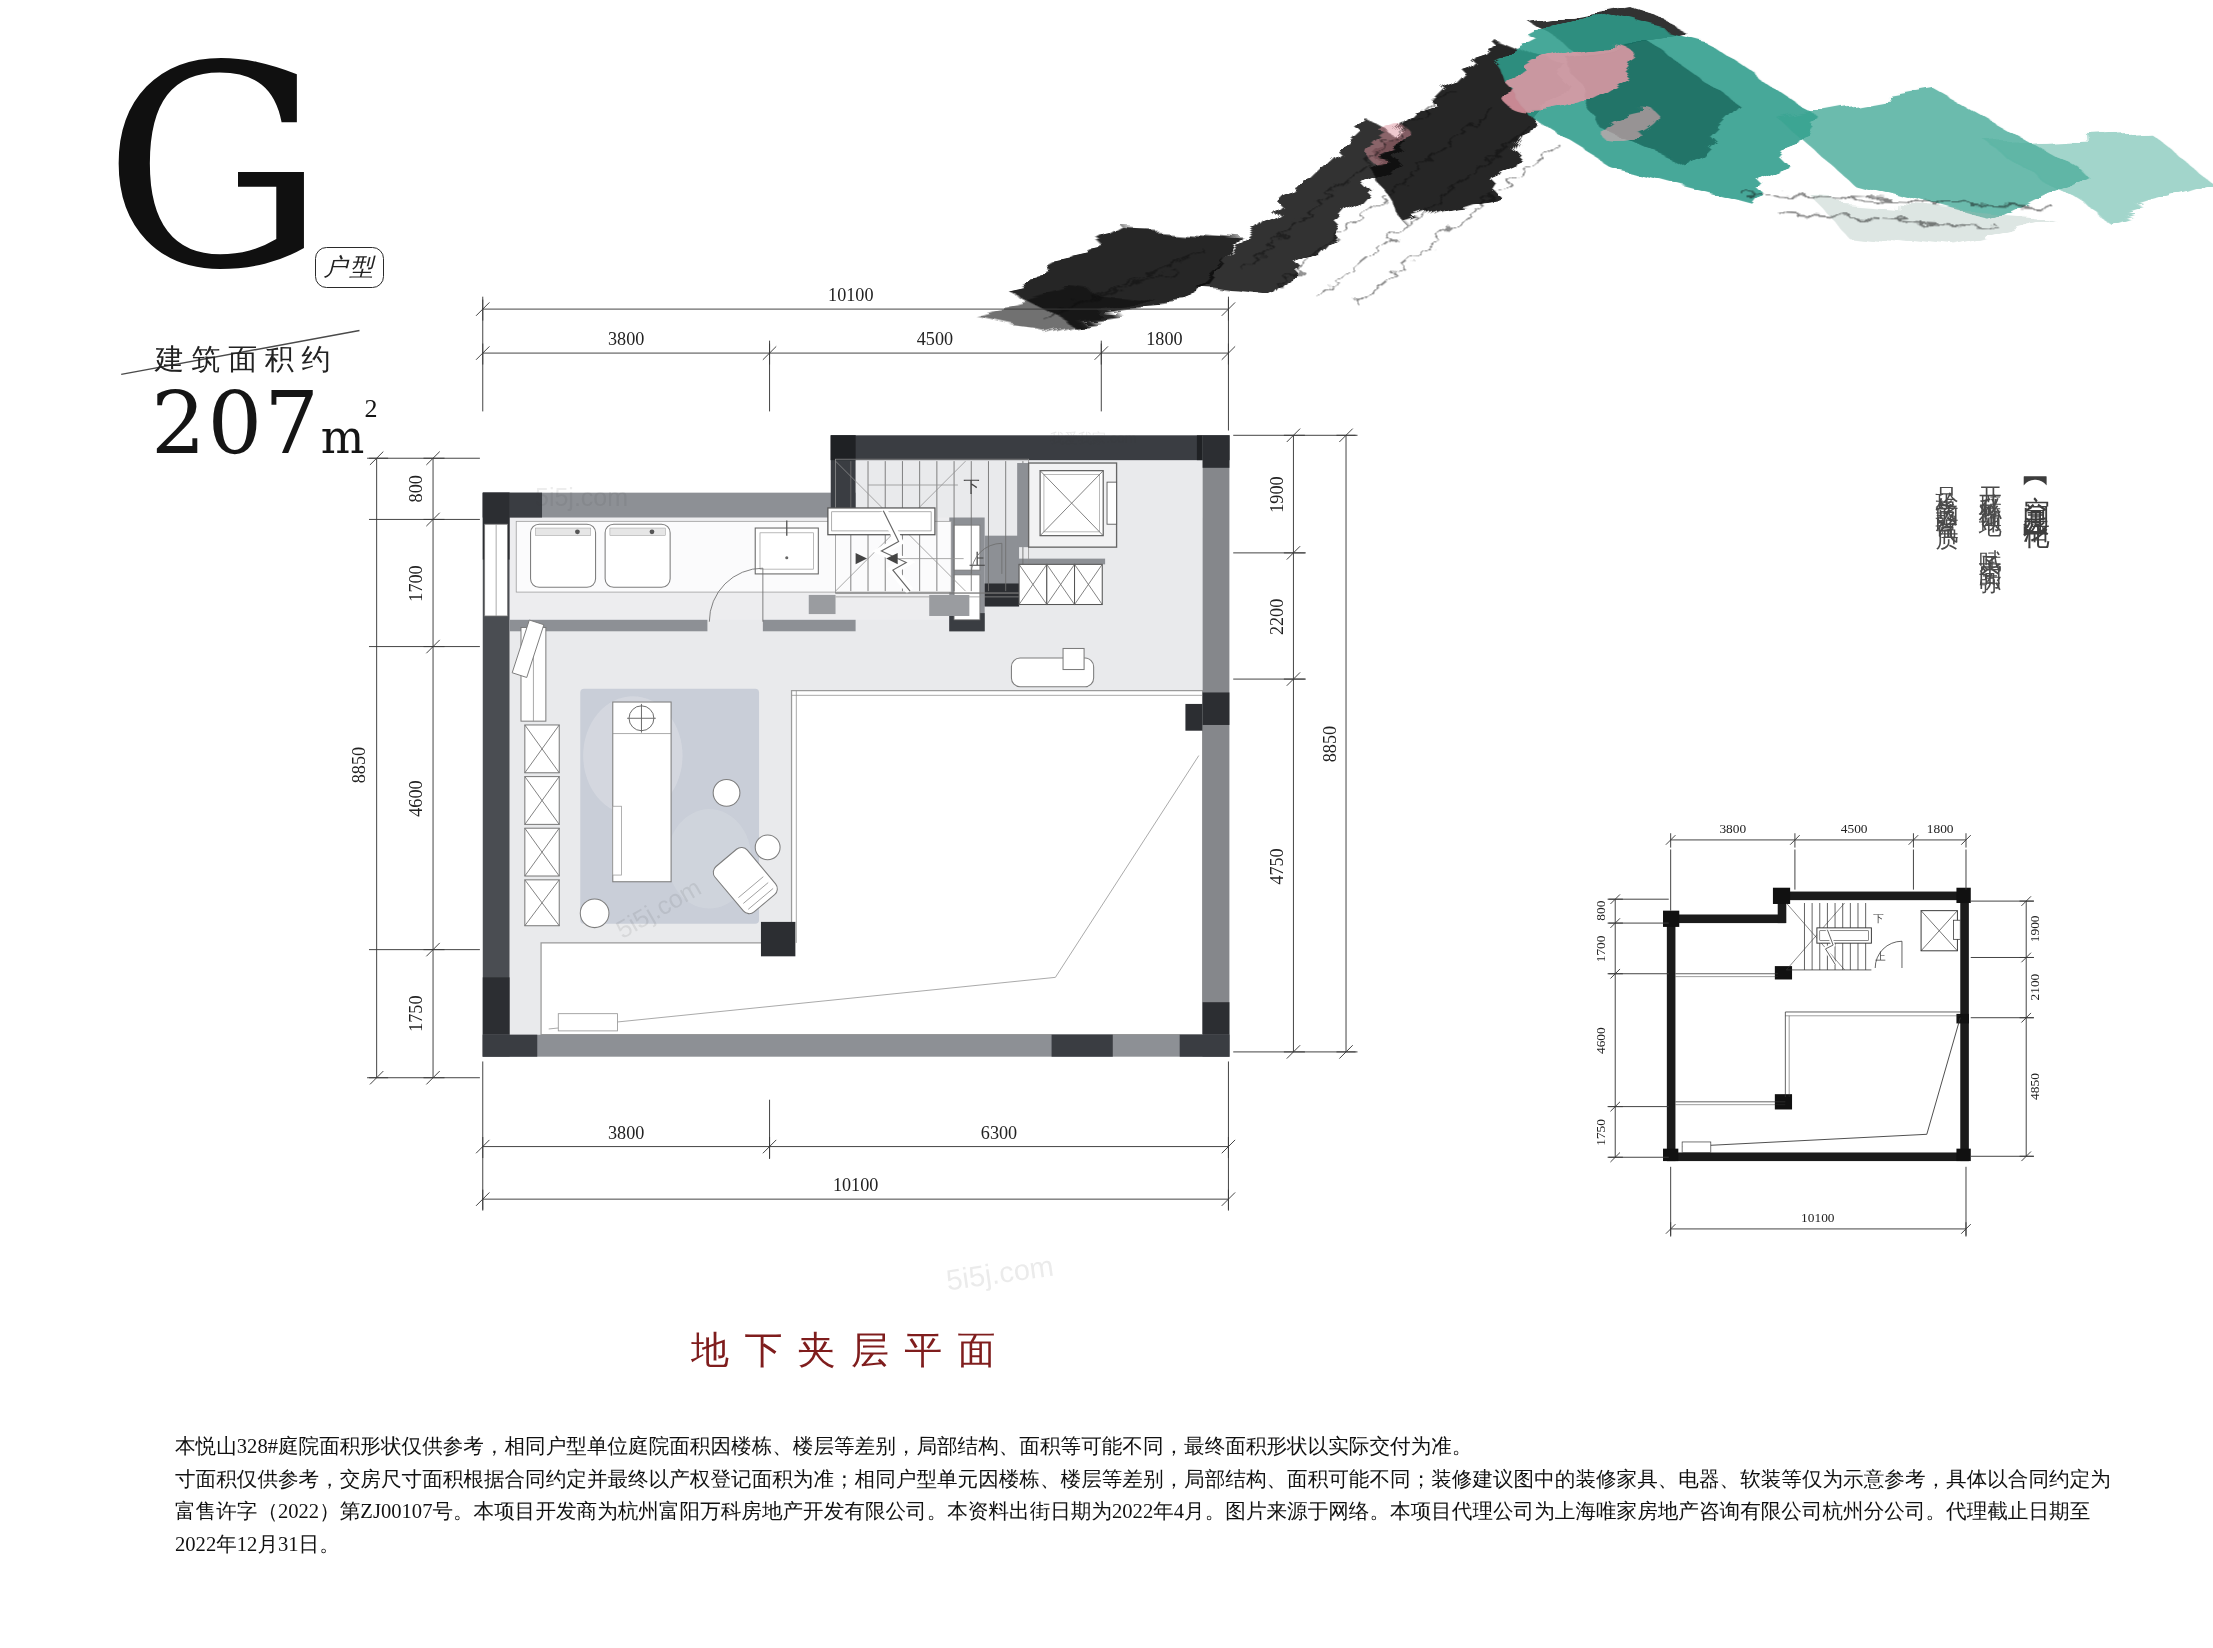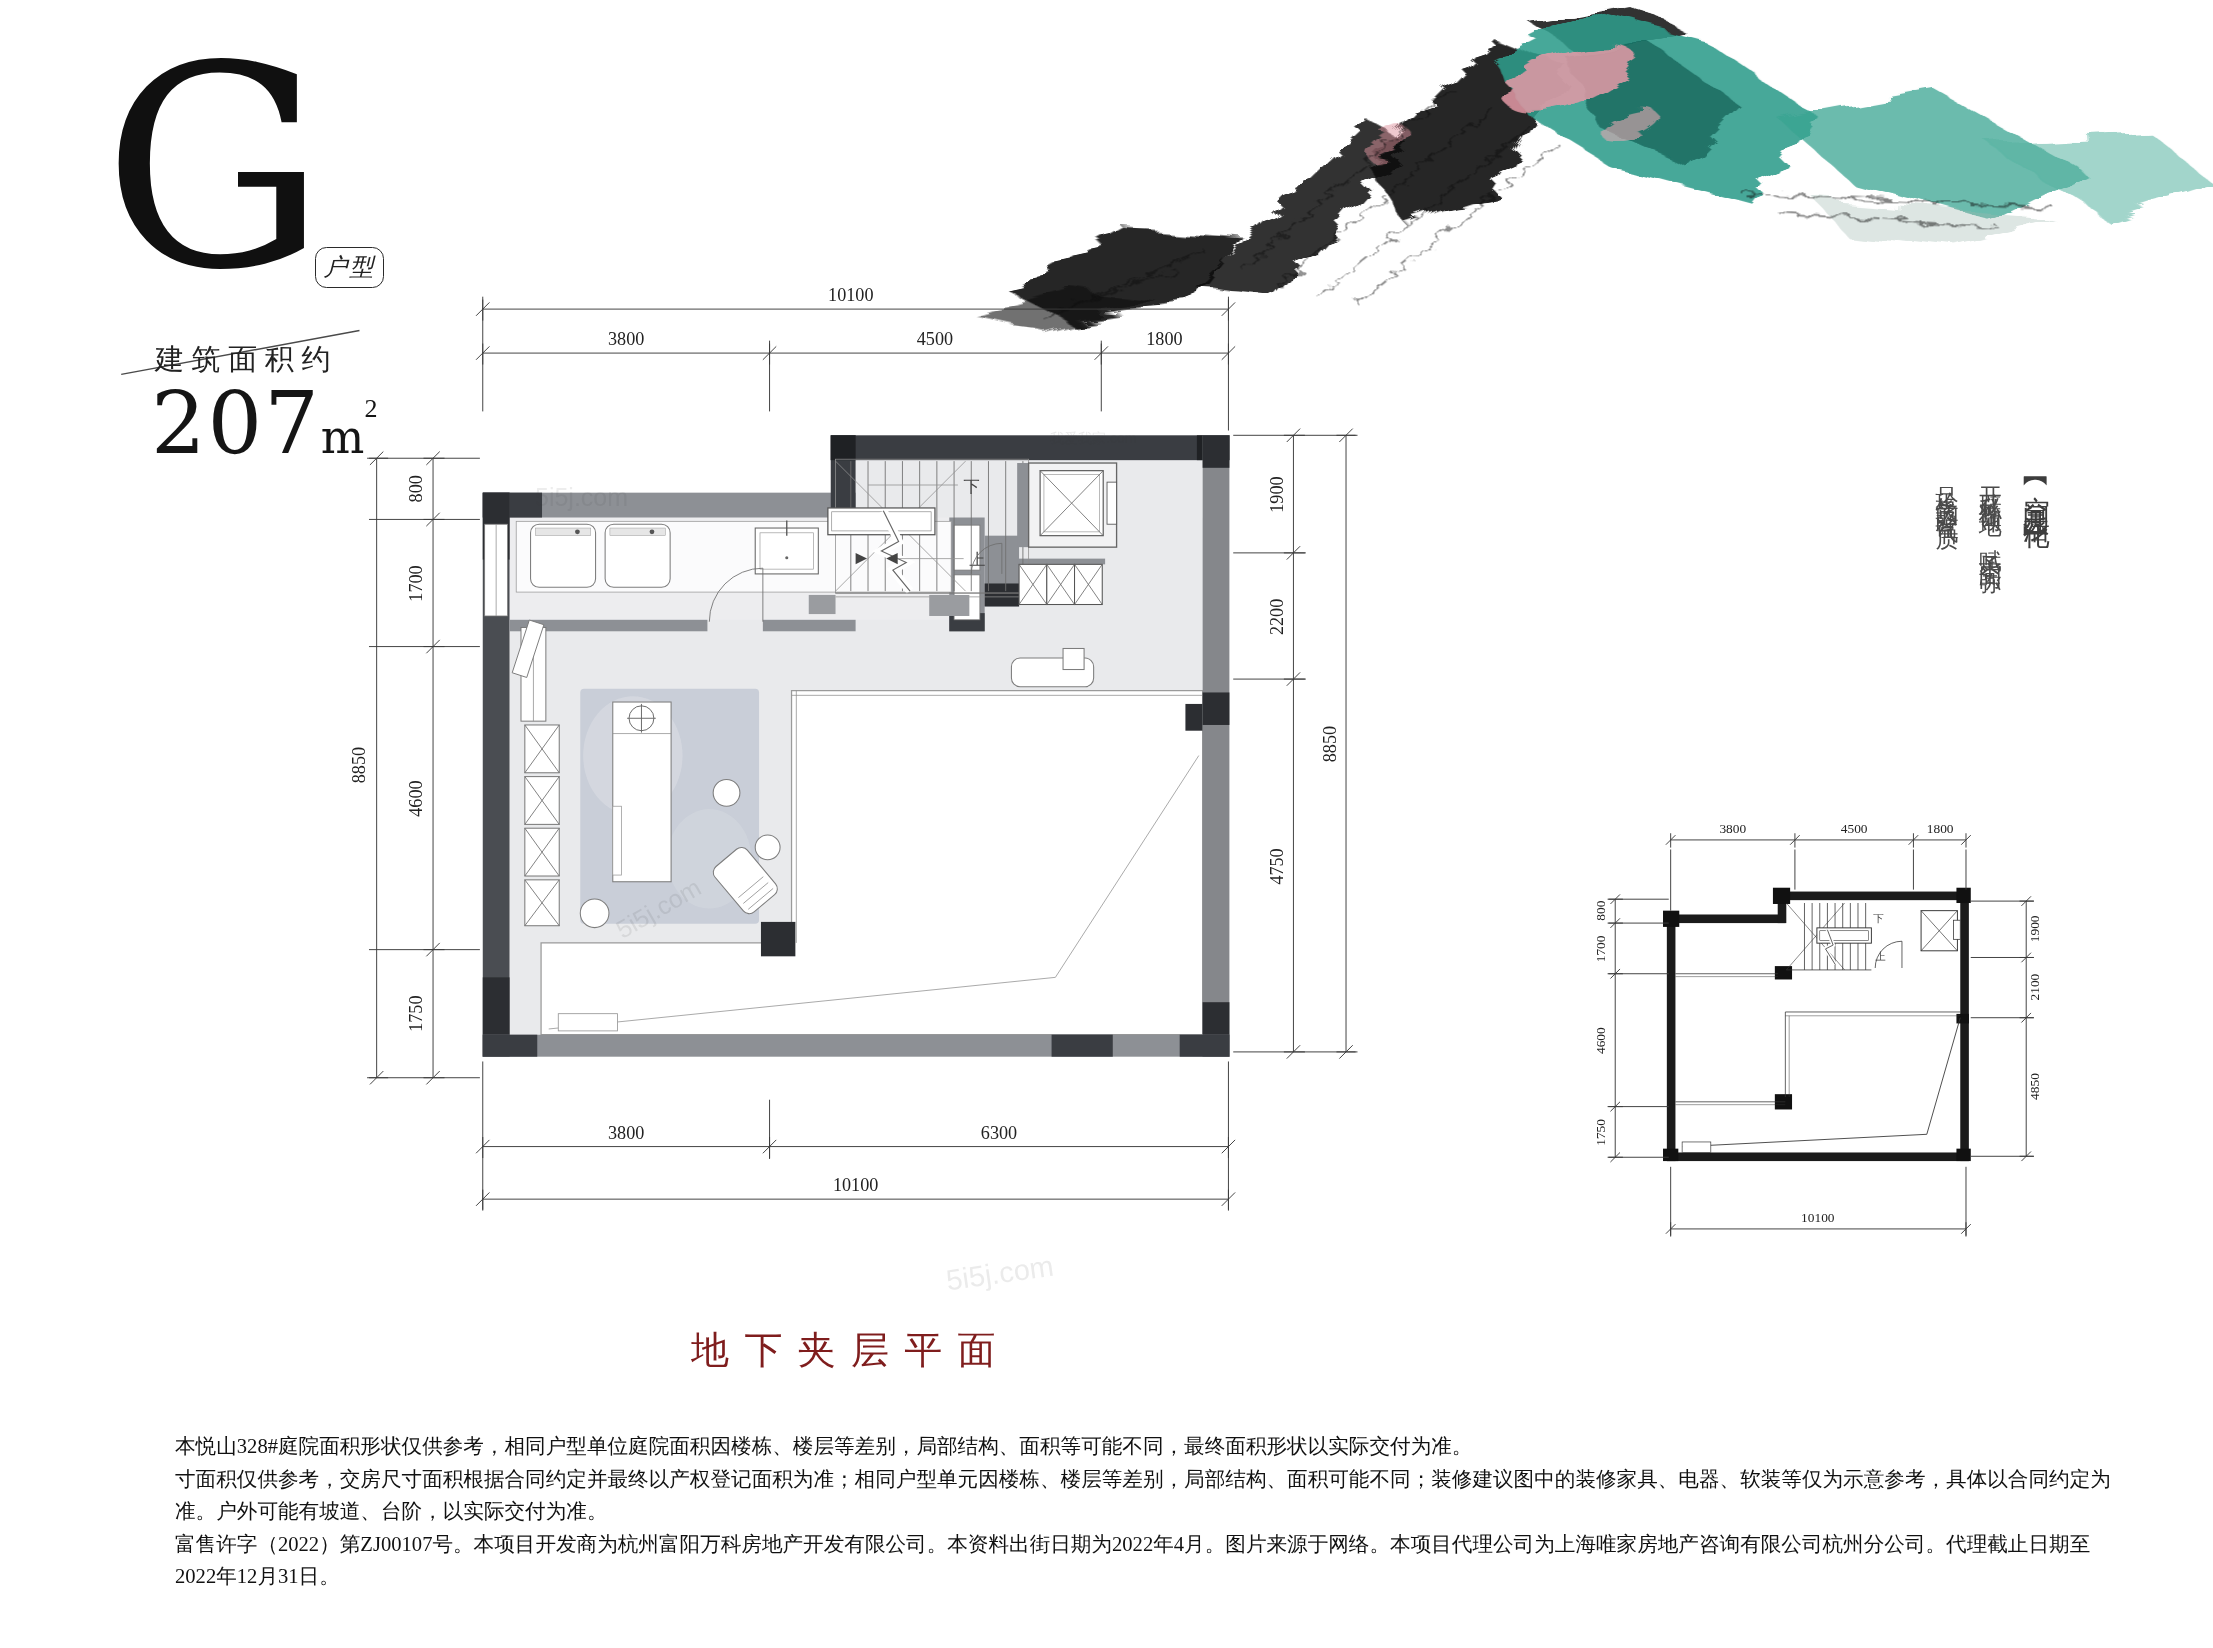--- a/index.html
+++ b/index.html
@@ -464,21 +464,20 @@
     <div class="col title">【空间灵活化】</div>
     <div class="col body">开辟私谧领地，赋予空间弥</div>
     <div class="col body">足珍贵的静谧气质。</div>
   </div>
 
   <div class="abs plan-title">地下夹层平面</div>
 
   <div class="abs disclaimer">
     <div>本悦山328#庭院面积形状仅供参考，相同户型单位庭院面积因楼栋、楼层等差别，局部结构、面积等可能不同，最终面积形状以实际交付为准。</div>
     <div>寸面积仅供参考，交房尺寸面积根据合同约定并最终以产权登记面积为准；相同户型单元因楼栋、楼层等差别，局部结构、面积可能不同；装修建议图中的装修家具、电器、软装等仅为示意参考，具体以合同约定为</div>
-    <div>准。户外可能有坡道、台阶，以实际交付为准。</div>
     <div>富售许字（2022）第ZJ00107号。本项目开发商为杭州富阳万科房地产开发有限公司。本资料出街日期为2022年4月。图片来源于网络。本项目代理公司为上海唯家房地产咨询有限公司杭州分公司。代理截止日期至</div>
     <div>2022年12月31日。</div>
   </div>
 
   <div class="abs wm" style="left:535px;top:483px;font-size:25px;opacity:0.9;">5i5j.com</div>
   <div class="abs wm" style="left:1050px;top:430px;font-size:14px;">我爱我家.com</div>
   <div class="abs wm" style="left:612px;top:894px;font-size:25px;transform:rotate(-30deg);">5i5j.com</div>
   <div class="abs wm" style="left:946px;top:1257px;font-size:29px;transform:rotate(-8deg);">5i5j.com</div>
 
 </div>

